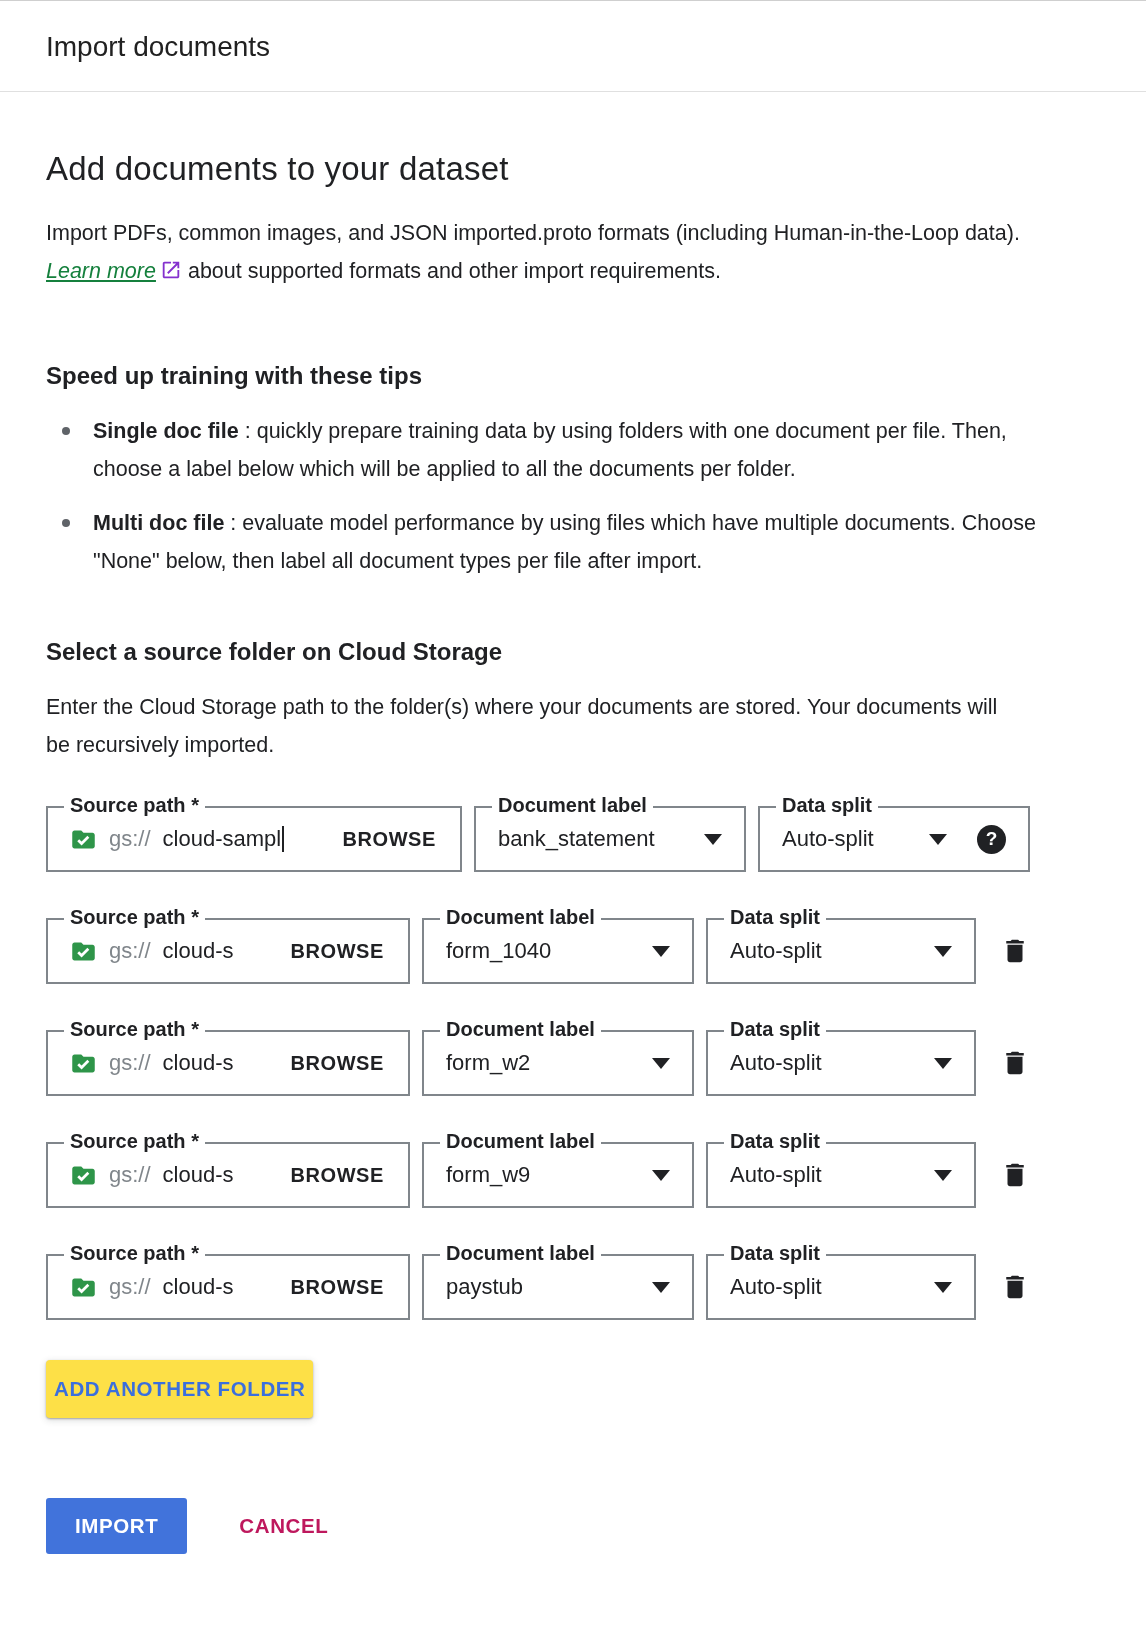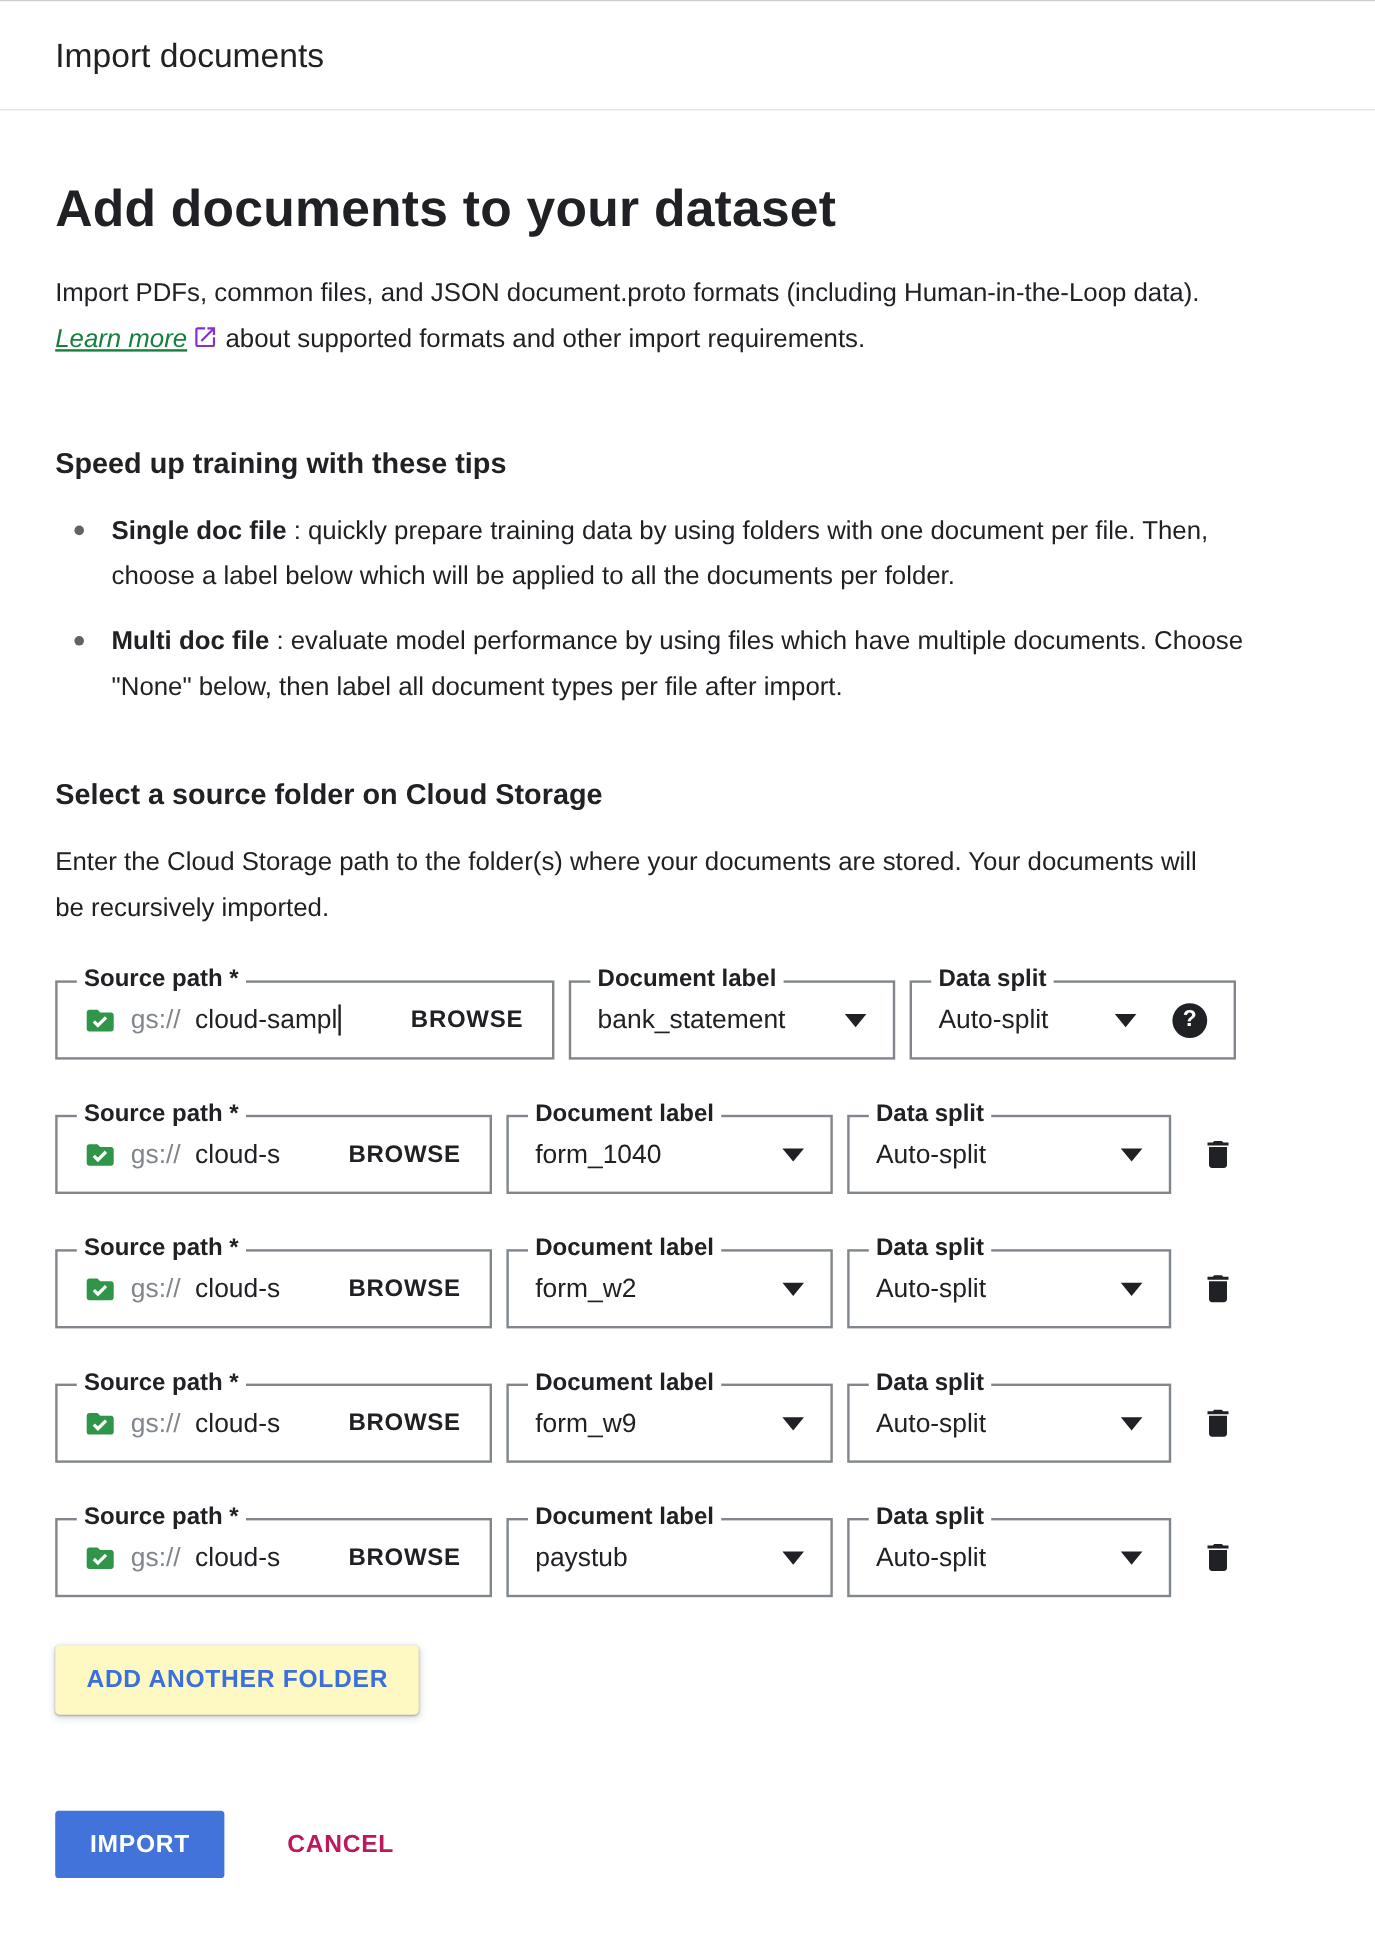--- a/index.html
+++ b/index.html
@@ -11,21 +11,21 @@
     border-top: 1px solid #cfcfcf;
   }
   .hdr {
     padding: 30px 46px 28px 46px;
     border-bottom: 1px solid #e0e0e0;
   }
   .hdr h1 { font-size: 28px; font-weight: 400; color:#212121; }
 
   main { padding: 58px 46px 60px 46px; }
 
-  h2.page-title { font-size: 43px; font-weight: 700; letter-spacing: 0.2px; }
+  h2.page-title { font-size: 33px; font-weight: 400; letter-spacing: 0.2px; }
 
   p.body, li p { font-size: 21.5px; line-height: 38px; color: #202124; }
   p.intro { margin-top: 26px; max-width: 1000px; }
 
   a.learn-more { color:#15803d; text-decoration: underline; cursor:pointer;font-style:italic; }
   .ext-icon { display:inline-block; vertical-align:-3px; margin-left:4px; }
   .ext-icon svg { display:block; }
 
   h3.sub { font-size: 24px; font-weight: 700; margin-top: 72px; }
 
@@ -103,26 +103,26 @@
     cursor: pointer; flex: 0 0 auto;
   }
   button.trash {
     margin-left: 22px;
     background: none; border: none; cursor: pointer;
     display: flex; align-items: center; padding: 2px;
   }
 
   button.add-folder {
     margin-top: 40px;
-    background: #fef9c3; border: none; border-radius: 4px;
+    background: #fde047; border: none; border-radius: 4px;
     box-shadow: 0 1px 2px rgba(0,0,0,.3), 0 2px 6px 1px rgba(60,64,67,.15);
     color: #3b6fdd;
     font-family: inherit;
     font-size: 20.5px; font-weight: 700; letter-spacing: 0.6px;
-    padding: 17px 26px;
+    padding: 17px 8px;
     cursor: pointer;
   }
 
   .actions { margin-top: 80px; display: flex; align-items: center; }
   button.import {
     background: #4173db; color: #fff;
     border: none; border-radius: 3px;
     font-family: inherit;
     font-size: 20.5px; font-weight: 700; letter-spacing: 0.6px;
     padding: 16px 29px;
@@ -141,21 +141,21 @@
 </head>
 <body>
 
 <header class="hdr">
   <h1>Import documents</h1>
 </header>
 
 <main>
   <h2 class="page-title">Add documents to your dataset</h2>
 
-  <p class="body intro"><span>Import PDFs, common files, and JSON document.proto formats (including Human-in-the-Loop data). </span><a class="learn-more"><span>Learn more</span></a><span class="ext-icon"><svg width="22" height="22" viewBox="0 0 24 24">
+  <p class="body intro"><span>Import PDFs, common images, and JSON imported.proto formats (including Human-in-the-Loop data). </span><a class="learn-more"><span>Learn more</span></a><span class="ext-icon"><svg width="22" height="22" viewBox="0 0 24 24">
           <path fill="#8430ce" d="M19 19H5V5h7V3H5c-1.1 0-2 .9-2 2v14c0 1.1.9 2 2 2h14c1.1 0 2-.9 2-2v-7h-2v7zM14 3v2h3.59l-9.83 9.83 1.41 1.41L19 6.41V10h2V3h-7z"></path>
         </svg></span><span> about supported formats and other import requirements.</span></p>
 
   <h3 class="sub">Speed up training with these tips</h3>
   <ul class="tips">
     <li>
       <span class="dot"></span>
       <p><b>Single doc file</b><span> : quickly prepare training data by using folders with one document per file. Then, choose a label below which will be applied to all the documents per folder.</span></p>
     </li>
     <li>

